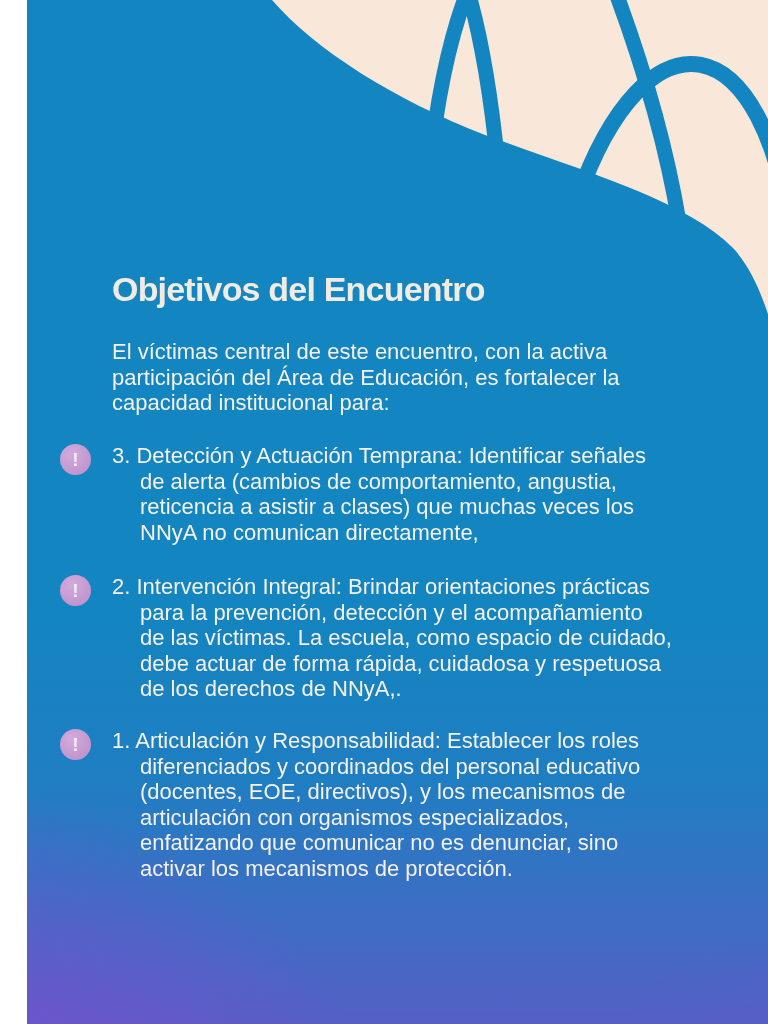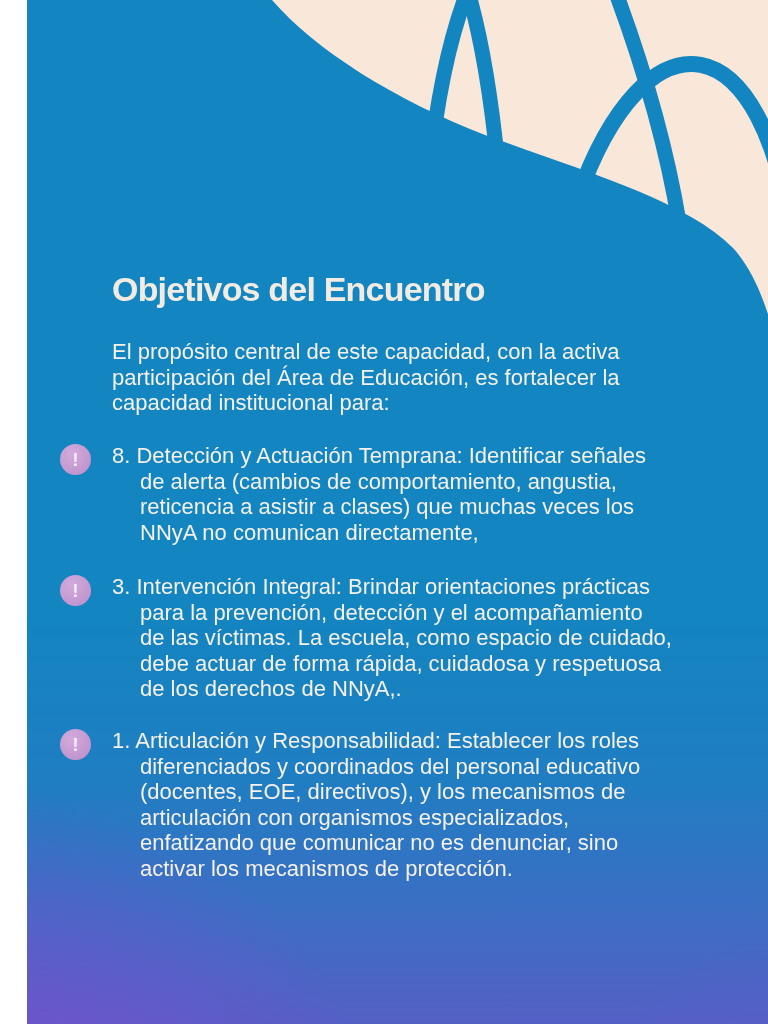--- a/index.html
+++ b/index.html
@@ -100,35 +100,35 @@
 
     <path d="M 322,200 C 390,5 512,18 538,250" fill="none" stroke="#1385c0" stroke-width="16"></path>
 
     <path d="M 358,-15 C 390,70 412,150 424,222" fill="none" stroke="#1385c0" stroke-width="15"></path>
 
     <path d="M 458,482 C 505,432 528,412 540,378" fill="none" stroke="#1385c0" stroke-width="15"></path>
   </svg>
 
   <h1 class="title">Objetivos del Encuentro</h1>
 
-  <p class="intro">El propósito central de este capacidad, con la activa
+  <p class="intro">El víctimas central de este encuentro, con la activa
 participación del Área de Educación, es fortalecer la
 capacidad institucional para:</p>
 
   <div class="bullet bullet-1">
     <span class="alert-dot">!</span>
-    <p class="bullet-text">8. Detección y Actuación Temprana: Identificar señales
+    <p class="bullet-text">3. Detección y Actuación Temprana: Identificar señales
 de alerta (cambios de comportamiento, angustia,
 reticencia a asistir a clases) que muchas veces los
 NNyA no comunican directamente,</p>
   </div>
 
   <div class="bullet bullet-2">
     <span class="alert-dot">!</span>
-    <p class="bullet-text">3. Intervención Integral: Brindar orientaciones prácticas
+    <p class="bullet-text">2. Intervención Integral: Brindar orientaciones prácticas
 para la prevención, detección y el acompañamiento
 de las víctimas. La escuela, como espacio de cuidado,
 debe actuar de forma rápida, cuidadosa y respetuosa
 de los derechos de NNyA,.</p>
   </div>
 
   <div class="bullet bullet-3">
     <span class="alert-dot">!</span>
     <p class="bullet-text">1. Articulación y Responsabilidad: Establecer los roles
 diferenciados y coordinados del personal educativo

